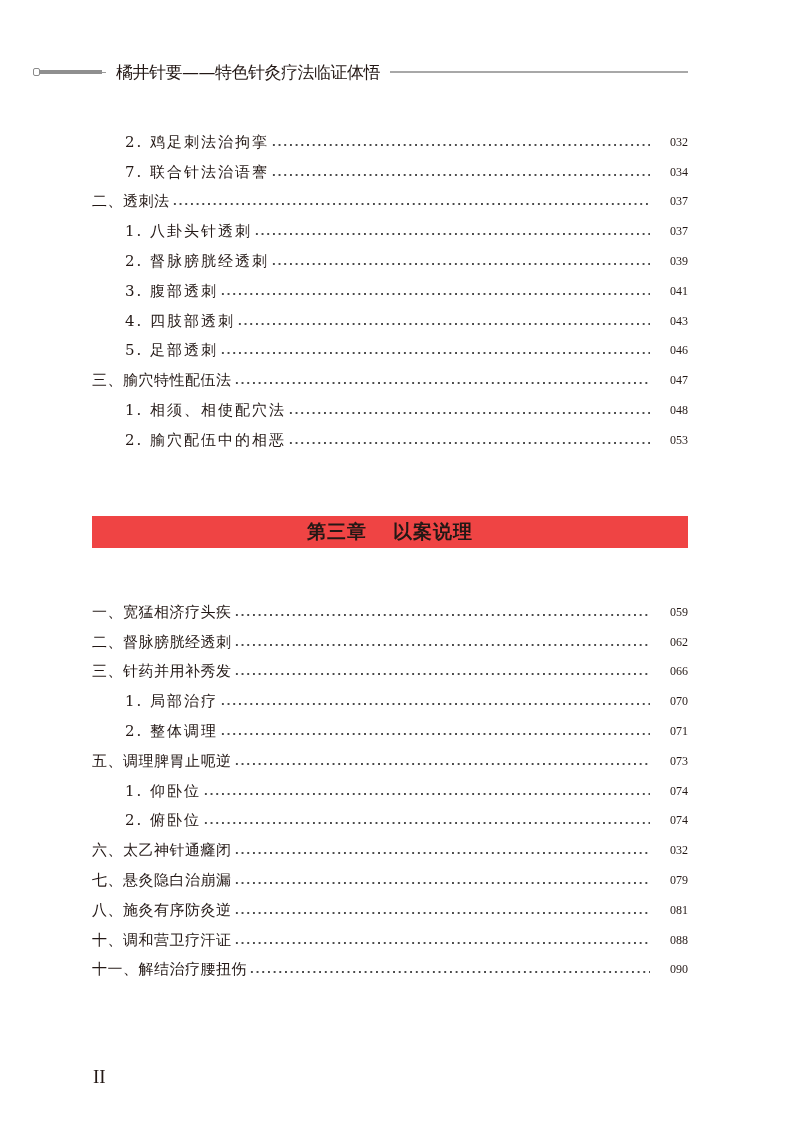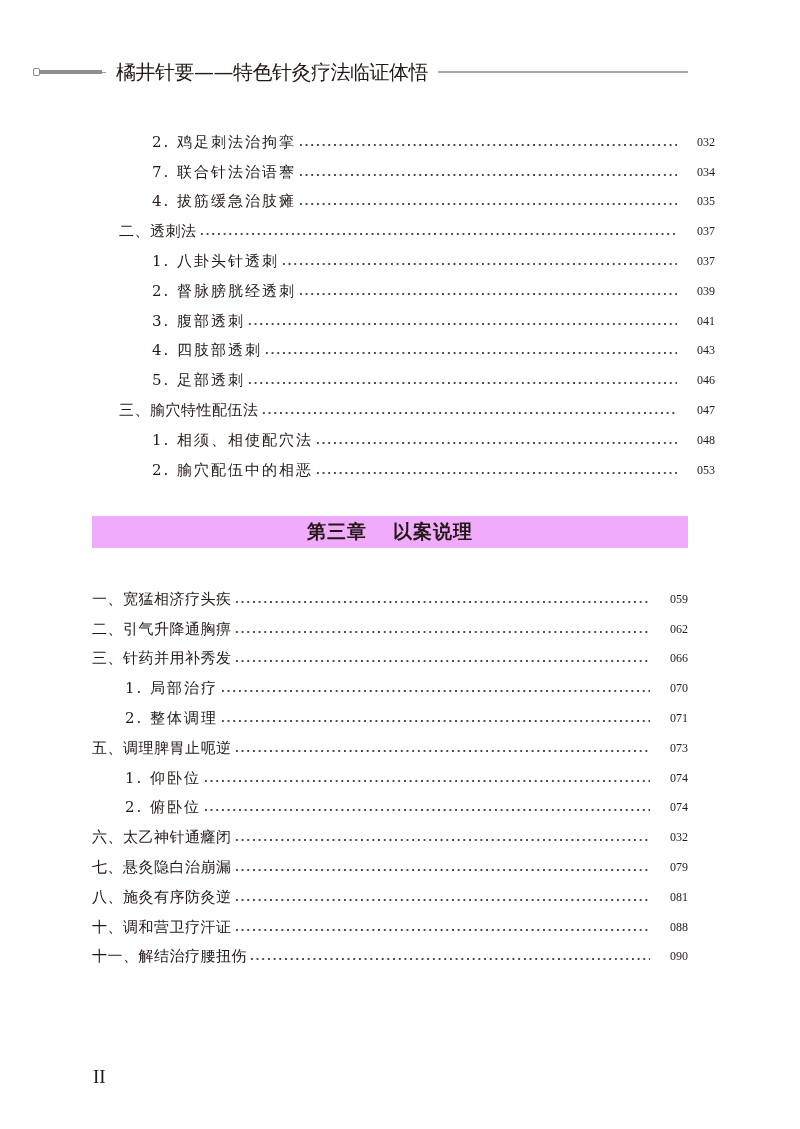--- a/index.html
+++ b/index.html
@@ -40,21 +40,21 @@
     }
     .hdr-bar-tip {
       width: 4px;
       height: 1px;
       background: #9a9a9a;
       flex: 0 0 auto;
       margin-right: 10px;
     }
     .hdr-title {
       font-family: "DejaVu Sans", "Liberation Sans", sans-serif;
-      font-size: 20px;
+      font-size: 17px;
       color: #231815;
       white-space: nowrap;
       letter-spacing: -0.5px;
       flex: 0 0 auto;
     }
     .hdr-rule {
       flex: 1 1 auto;
       height: 2px;
       background: #a8a8a8;
       margin-left: 10px;
@@ -101,21 +101,21 @@
       width: 28px;
       text-align: right;
     }
 
     .chapter-band {
       position: absolute;
       left: 92px;
       top: 516px;
       width: 596px;
       height: 32px;
-      background: #f0abfc;
+      background: #ef4444;
       display: flex;
       align-items: center;
       justify-content: center;
     }
     .chapter-band .ch-num,
     .chapter-band .ch-title {
       font-size: 19px;
       font-weight: bold;
       color: #231815;
       letter-spacing: 1px;
@@ -138,35 +138,30 @@
 <body>
 
 <div class="running-header">
   <span class="hdr-knob"></span>
   <span class="hdr-bar"></span>
   <span class="hdr-bar-tip"></span>
   <span class="hdr-title">橘井针要——特色针灸疗法临证体悟</span>
   <span class="hdr-rule"></span>
 </div>
 
-<div class="toc" id="toc-a" style="top:127px;margin-left:27px;">
+<div class="toc" id="toc-a" style="top:127px;">
     <div class="toc-entry lvl2">
       <span class="label">2. 鸡足刺法治拘挛</span>
       <span class="leader"></span>
       <span class="page">032</span>
     </div>
     <div class="toc-entry lvl2">
       <span class="label">7. 联合针法治语謇</span>
       <span class="leader"></span>
       <span class="page">034</span>
-    </div>
-    <div class="toc-entry lvl2">
-      <span class="label">4. 拔筋缓急治肢瘫</span>
-      <span class="leader"></span>
-      <span class="page">035</span>
     </div>
     <div class="toc-entry lvl1">
       <span class="label">二、透刺法</span>
       <span class="leader"></span>
       <span class="page">037</span>
     </div>
     <div class="toc-entry lvl2">
       <span class="label">1. 八卦头针透刺</span>
       <span class="leader"></span>
       <span class="page">037</span>
@@ -207,28 +202,28 @@
       <span class="page">053</span>
     </div>
   </div>
 
 <div class="chapter-band">
   <span class="ch-num">第三章</span>
   <span class="ch-gap"></span>
   <span class="ch-title">以案说理</span>
 </div>
 
-<div class="toc" id="toc-b" style="top:584px;">
+<div class="toc" id="toc-b" style="top:597px;">
     <div class="toc-entry lvl1">
       <span class="label">一、宽猛相济疗头疾</span>
       <span class="leader"></span>
       <span class="page">059</span>
     </div>
     <div class="toc-entry lvl1">
-      <span class="label">二、引气升降通胸痹</span>
+      <span class="label">二、督脉膀胱经透刺</span>
       <span class="leader"></span>
       <span class="page">062</span>
     </div>
     <div class="toc-entry lvl1">
       <span class="label">三、针药并用补秀发</span>
       <span class="leader"></span>
       <span class="page">066</span>
     </div>
     <div class="toc-entry lvl2">
       <span class="label">1. 局部治疗</span>

